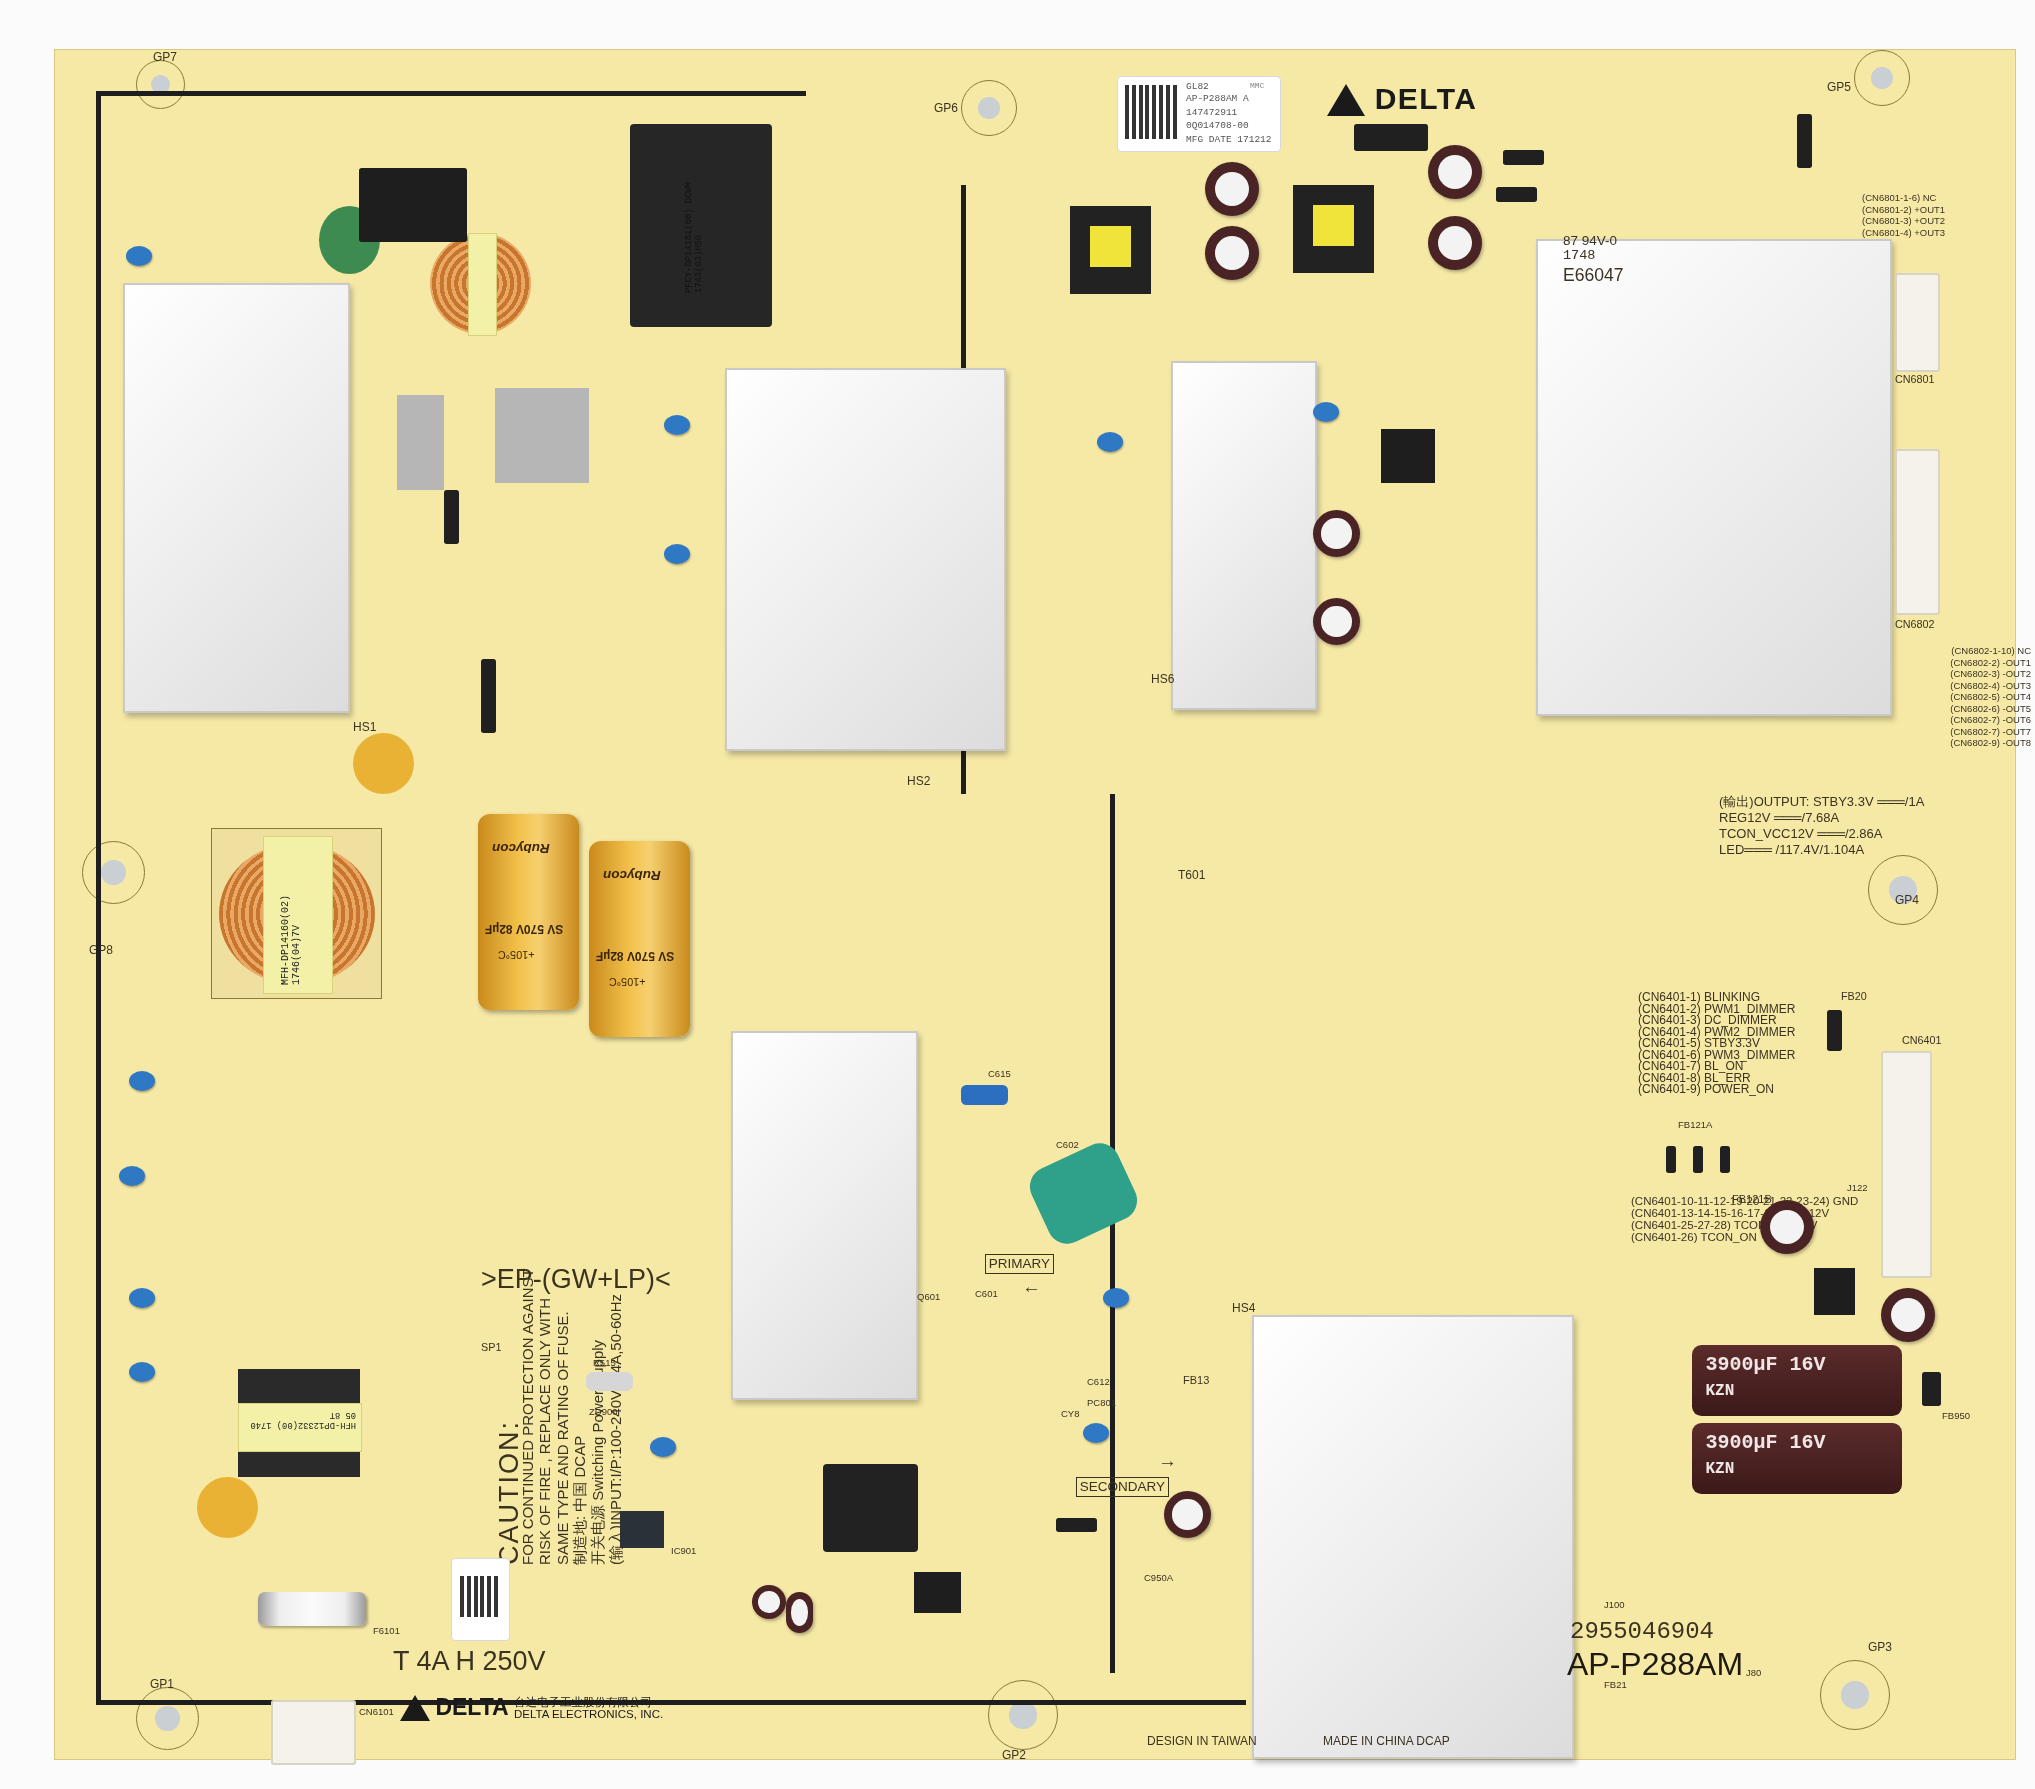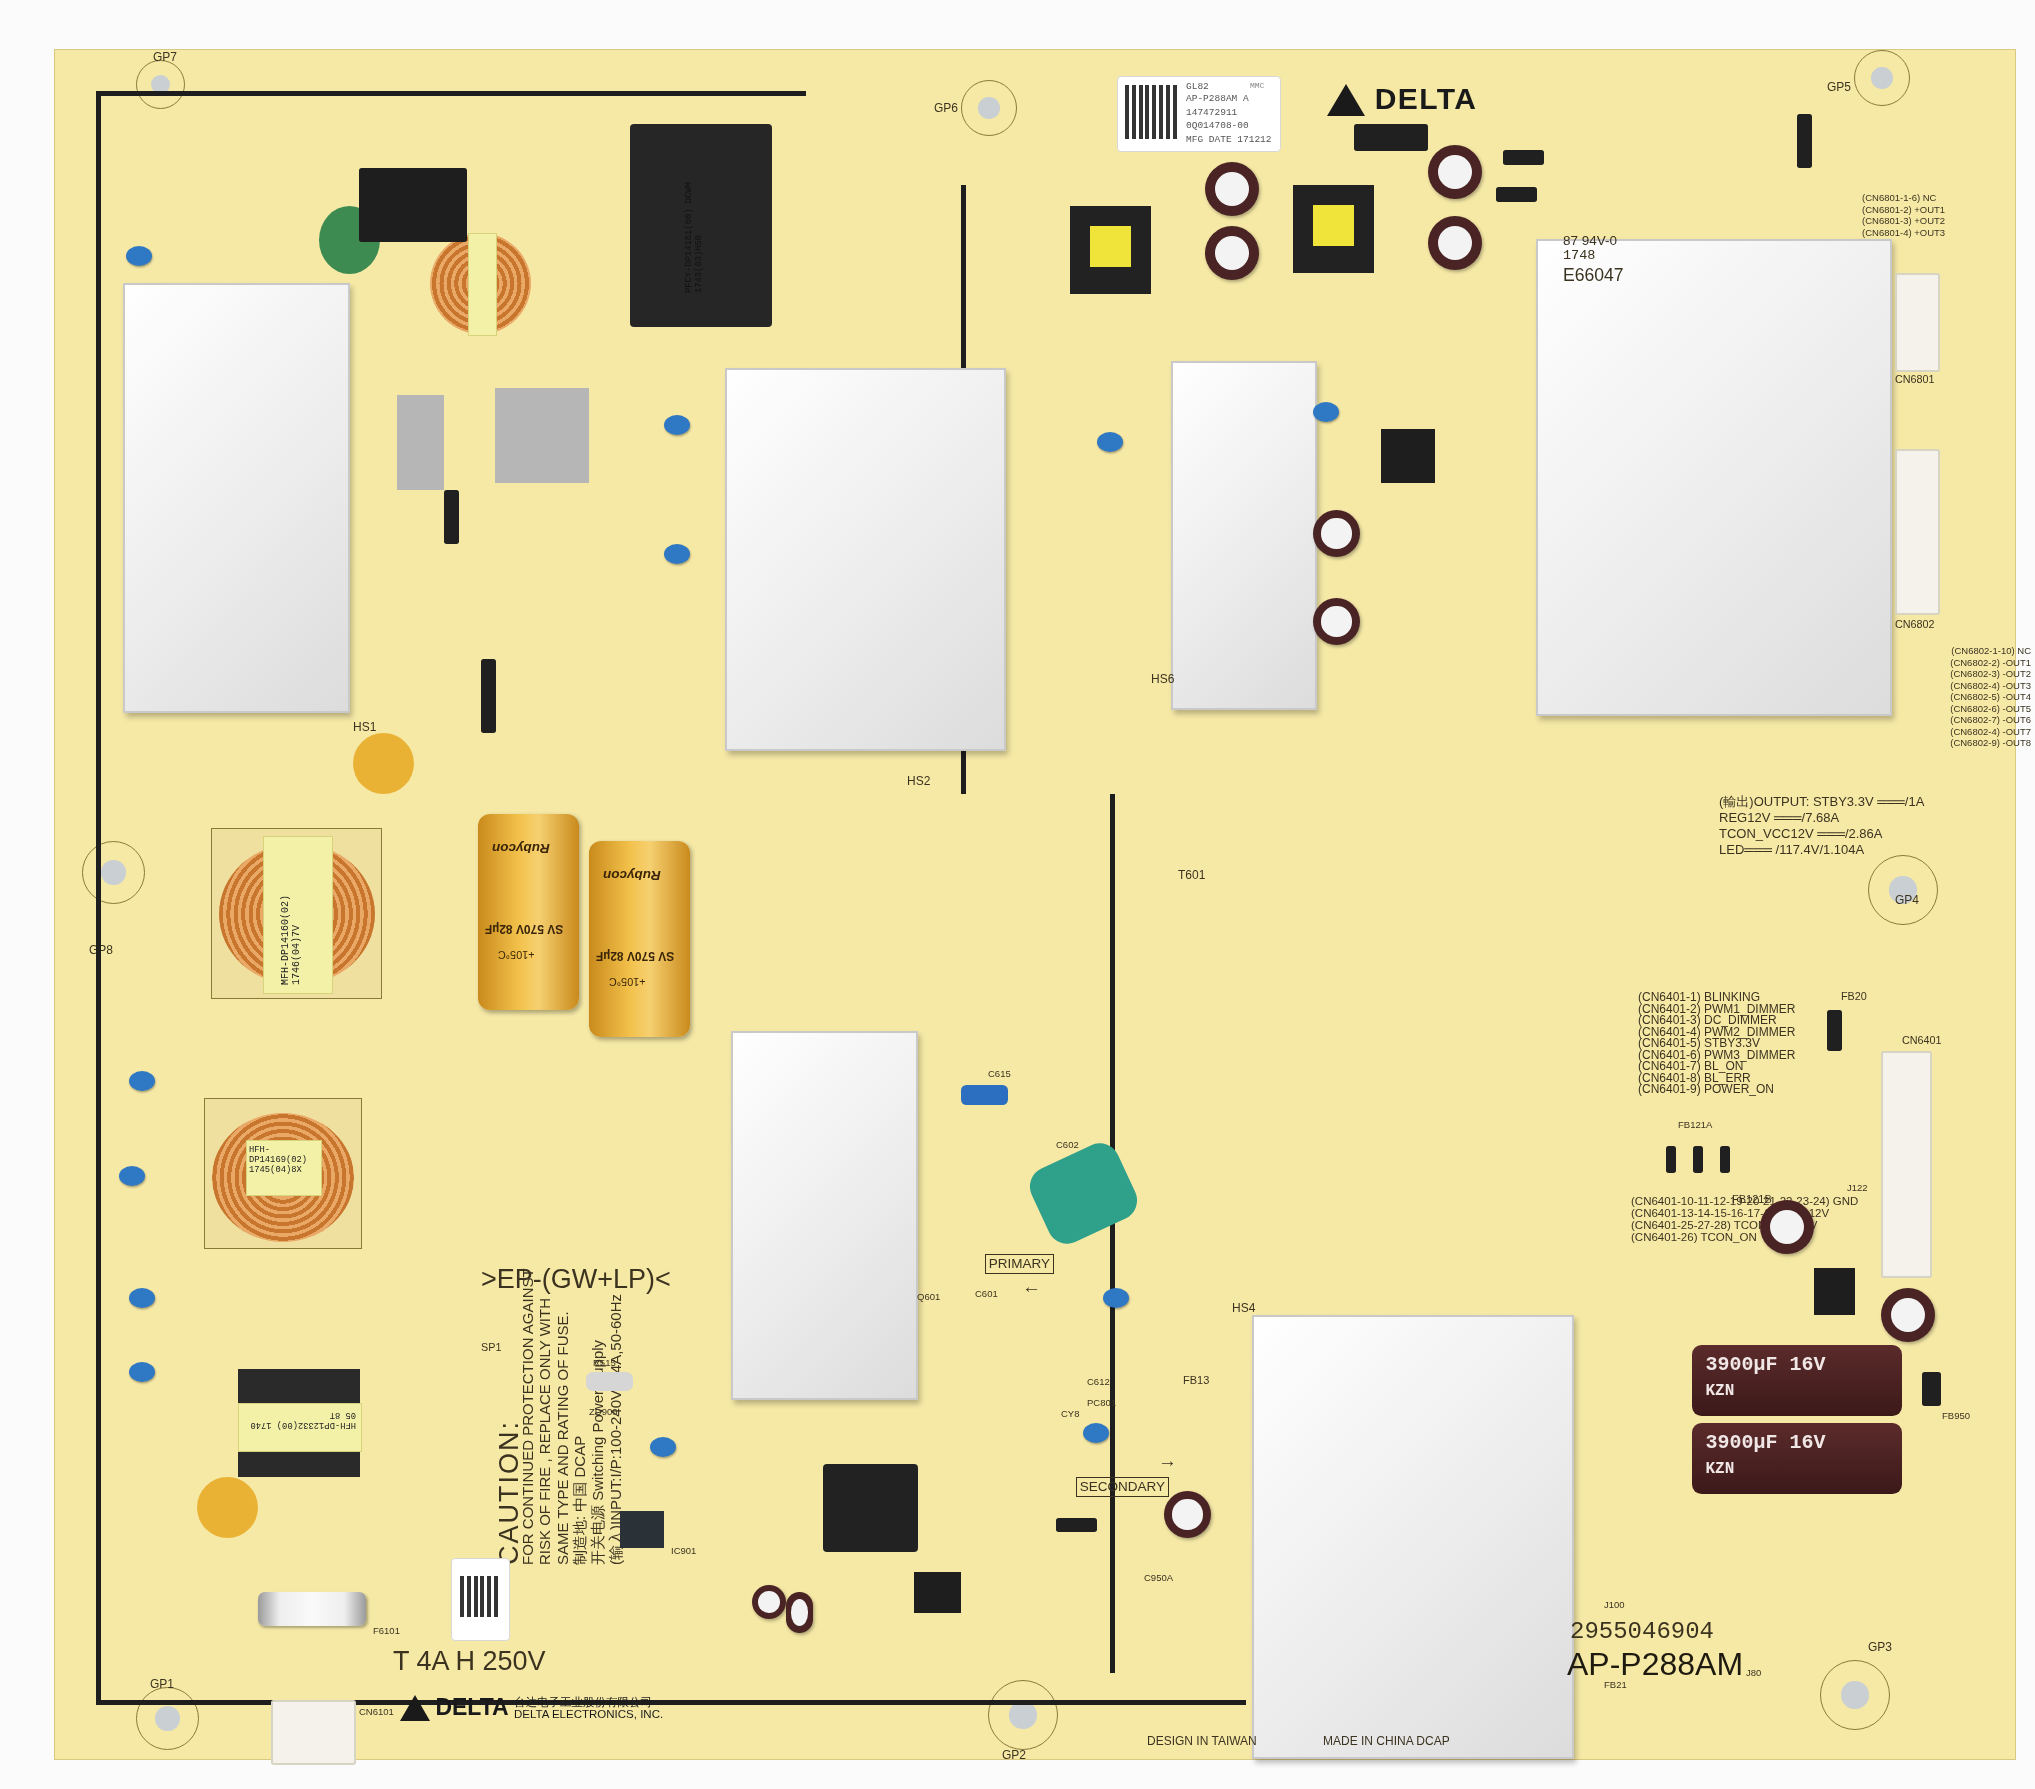--- a/index.html
+++ b/index.html
@@ -108,21 +108,21 @@
   </div>
 
   <div class="abs" style="left:1820px;top:595px;font-size:9.5px;color:#3b3320;line-height:11.5px;text-align:right;width:156px;overflow:hidden;">
     <div>(CN6802-1-10) NC</div>
     <div>(CN6802-2) -OUT1</div>
     <div>(CN6802-3) -OUT2</div>
     <div>(CN6802-4) -OUT3</div>
     <div>(CN6802-5) -OUT4</div>
     <div>(CN6802-6) -OUT5</div>
     <div>(CN6802-7) -OUT6</div>
-    <div>(CN6802-4) -OUT7</div>
+    <div>(CN6802-7) -OUT7</div>
     <div>(CN6802-9) -OUT8</div>
   </div>
 
   <div class="abs" style="left:1664px;top:744px;font-size:13px;color:#3b3320;line-height:16px;">
     <div>(輸出)OUTPUT: STBY3.3V ═══/1A</div>
     <div>REG12V ═══/7.68A</div>
     <div>TCON_VCC12V ═══/2.86A</div>
     <div>LED═══ /117.4V/1.104A</div>
   </div>
 
@@ -227,25 +227,20 @@
   <div class="abs" style="left:440px;top:338px;width:47px;height:95px;background:#b6b6b6;"></div>
   <div class="abs" style="left:487px;top:338px;width:47px;height:95px;background:#b6b6b6;"></div>
 
   <div class="abs" style="left:298px;top:683px;width:61px;height:61px;background:#eab235;border-radius:50%;"></div>
   <div class="abs" style="left:142px;top:1427px;width:61px;height:61px;background:#eab235;border-radius:50%;"></div>
 
   <div class="abs" style="left:156px;top:778px;width:169px;height:169px;background:#efe0a0;border:1.4px solid #8a7a3a;">
     <div class="toroid" style="left:6.8px;top:13.5px;width:156px;height:142px;"></div>
     <div class="tape" style="left:51px;top:6.8px;width:68px;height:156px;"></div>
     <div class="abs mono" style="left:68px;top:156px;width:142px;font-size:10px;color:#222;transform:rotate(-90deg);transform-origin:left top;white-space:normal;">MFH-DP14160(02) 1746(04)7V</div>
-  </div>
-  <div class="abs" style="left:149px;top:1048px;width:156px;height:149px;background:#efe0a0;border:1.4px solid #8a7a3a;">
-    <div class="toroid" style="left:6.8px;top:13.5px;width:142px;height:129px;"></div>
-    <div class="tape" style="left:41px;top:41px;width:74px;height:54px;"></div>
-    <div class="abs mono" style="left:44px;top:46px;width:68px;font-size:8.8px;color:#222;white-space:normal;">HFH-DP14169(02) 1745(04)8X</div>
   </div>
   <div class="abs" style="left:183px;top:1319px;width:122px;height:108px;background:#2a2a2a;">
     <div class="tape" style="left:0px;top:34px;width:122px;height:47px;"></div>
     <div class="abs mono" style="left:3.4px;top:41px;width:115px;font-size:8.8px;color:#222;white-space:normal;transform:rotate(180deg);">HFH-DP12332(00) 1740 05 8T</div>
   </div>
 
   <div class="ycap" style="left:71px;top:196px;"></div>
   <div class="ycap" style="left:74px;top:1021px;"></div>
   <div class="ycap" style="left:64px;top:1116px;"></div>
   <div class="ycap" style="left:74px;top:1238px;"></div>

